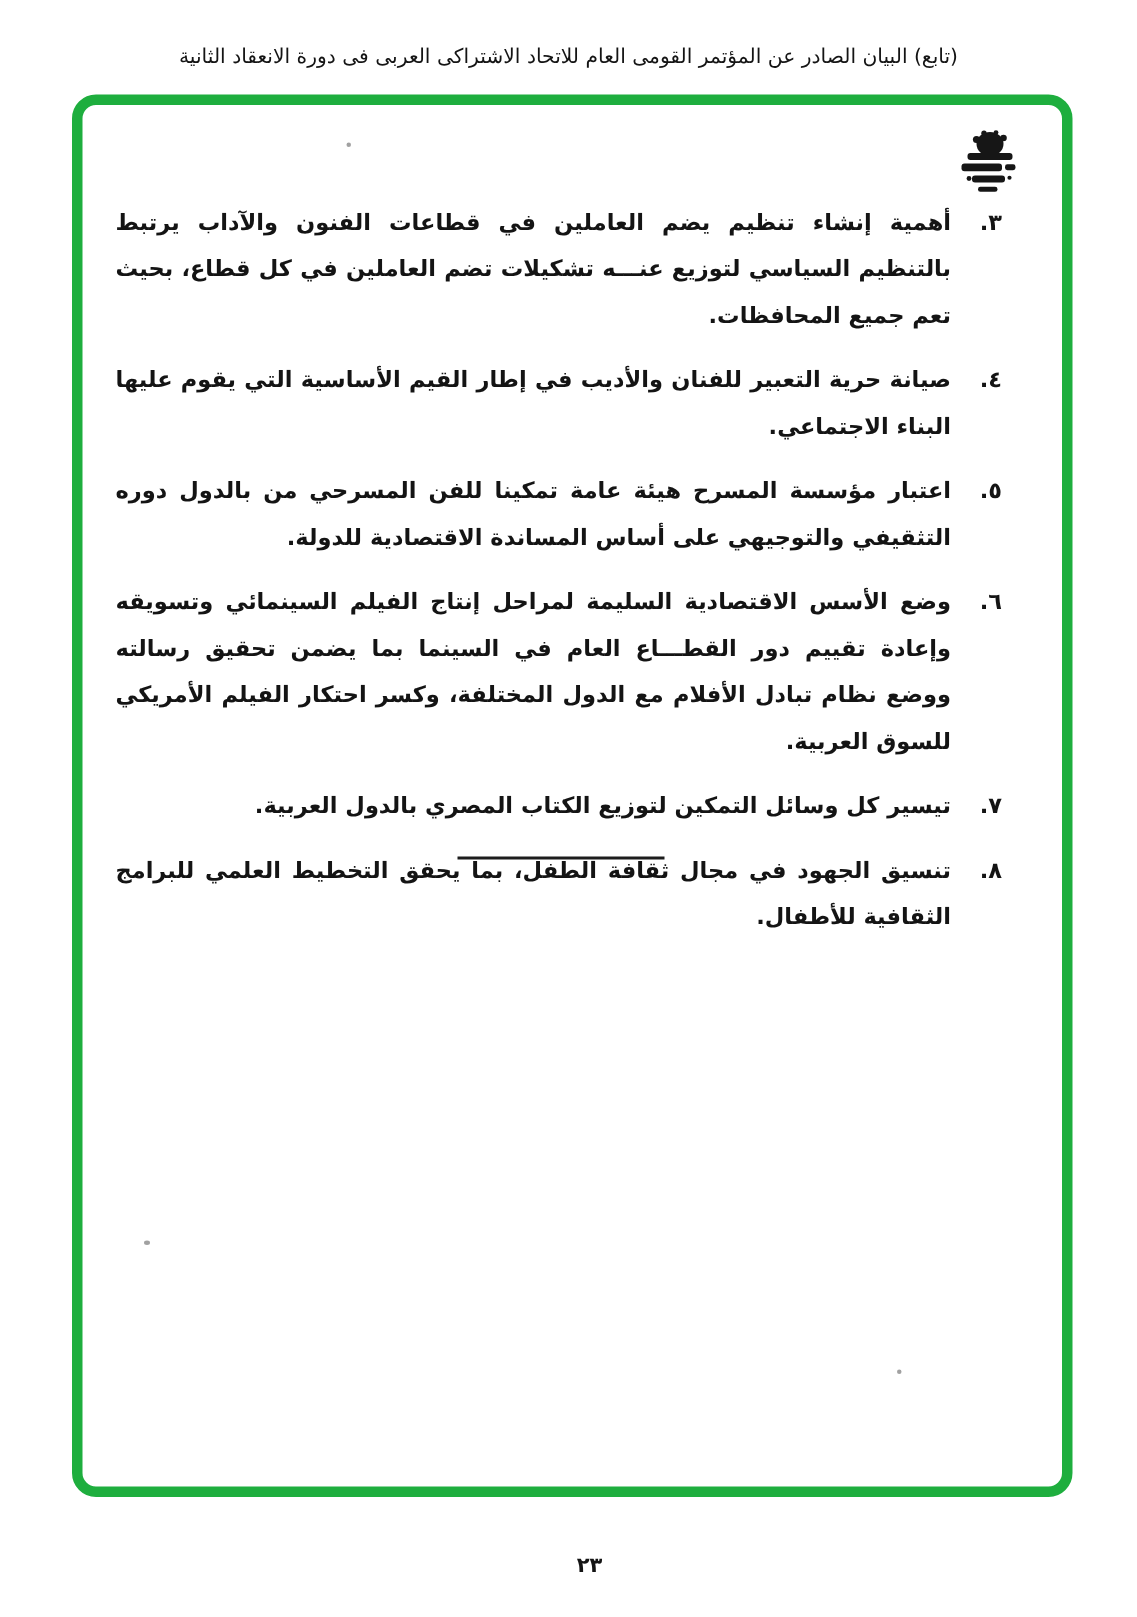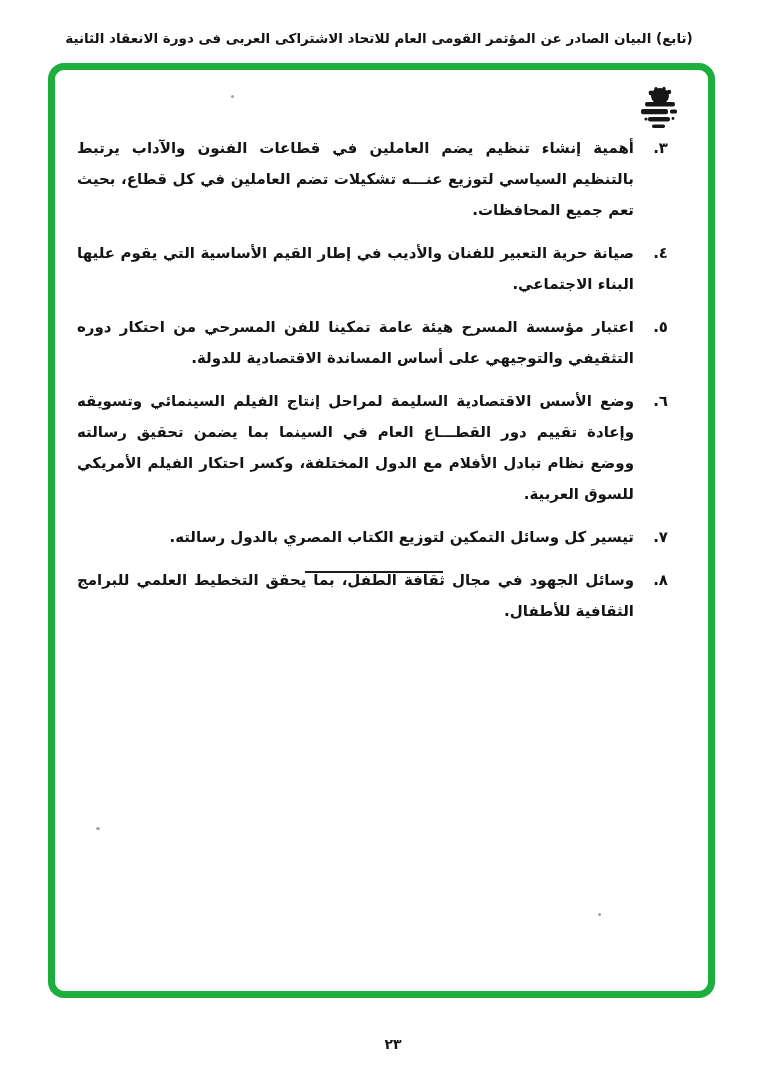--- a/index.html
+++ b/index.html
@@ -8,21 +8,21 @@
     width:758px;height:1078px;
     background:#ffffff;
     font-family:"DejaVu Sans", sans-serif;
     color:var(--text-color,#141414);
     direction:rtl;
     overflow:hidden;
   }
   .header-title{
     position:absolute;top:30px;left:0;right:0;
     text-align:center;
-    font-size:13.5px;font-weight:bold;
+    font-size:13.5px;font-weight:normal;
     letter-spacing:0;
     white-space:nowrap;
   }
   .content-frame{
     position:absolute;left:48px;top:63px;
     width:667px;height:935px;
     box-sizing:border-box;
     border:7px solid var(--frame-color,#1eae3e);
     border-radius:16px;
     background:#ffffff;
@@ -105,36 +105,36 @@
         <p class="txt">أهمية إنشاء تنظيم يضم العاملين في قطاعات الفنون والآداب يرتبط بالتنظيم السياسي لتوزيع عنـــه تشكيلات تضم العاملين في كل قطاع، بحيث تعم جميع المحافظات.</p>
       </div>
 
       <div class="item">
         <span class="num">٤.</span>
         <p class="txt">صيانة حرية التعبير للفنان والأديب في إطار القيم الأساسية التي يقوم عليها البناء الاجتماعي.</p>
       </div>
 
       <div class="item">
         <span class="num">٥.</span>
-        <p class="txt">اعتبار مؤسسة المسرح هيئة عامة تمكينا للفن المسرحي من احتكار دوره التثقيفي والتوجيهي على أساس المساندة الاقتصادية للدولة.</p>
+        <p class="txt">اعتبار مؤسسة المسرح هيئة عامة تمكينا للفن المسرحي من بالدول دوره التثقيفي والتوجيهي على أساس المساندة الاقتصادية للدولة.</p>
       </div>
 
       <div class="item">
         <span class="num">٦.</span>
         <p class="txt">وضع الأسس الاقتصادية السليمة لمراحل إنتاج الفيلم السينمائي وتسويقه وإعادة تقييم دور القطـــاع العام في السينما بما يضمن تحقيق رسالته ووضع نظام تبادل الأفلام مع الدول المختلفة، وكسر احتكار الفيلم الأمريكي للسوق العربية.</p>
       </div>
 
       <div class="item">
         <span class="num">٧.</span>
-        <p class="txt">تيسير كل وسائل التمكين لتوزيع الكتاب المصري بالدول رسالته.</p>
+        <p class="txt">تيسير كل وسائل التمكين لتوزيع الكتاب المصري بالدول العربية.</p>
       </div>
 
       <div class="item">
         <span class="num">٨.</span>
-        <p class="txt">وسائل الجهود في مجال ثقافة الطفل، بما يحقق التخطيط العلمي للبرامج الثقافية للأطفال.</p>
+        <p class="txt">تنسيق الجهود في مجال ثقافة الطفل، بما يحقق التخطيط العلمي للبرامج الثقافية للأطفال.</p>
       </div>
 
     </div>
 
     <div class="divider"></div>
 
   </div>
 
   <span class="speck s1"></span>
   <span class="speck s2"></span>

